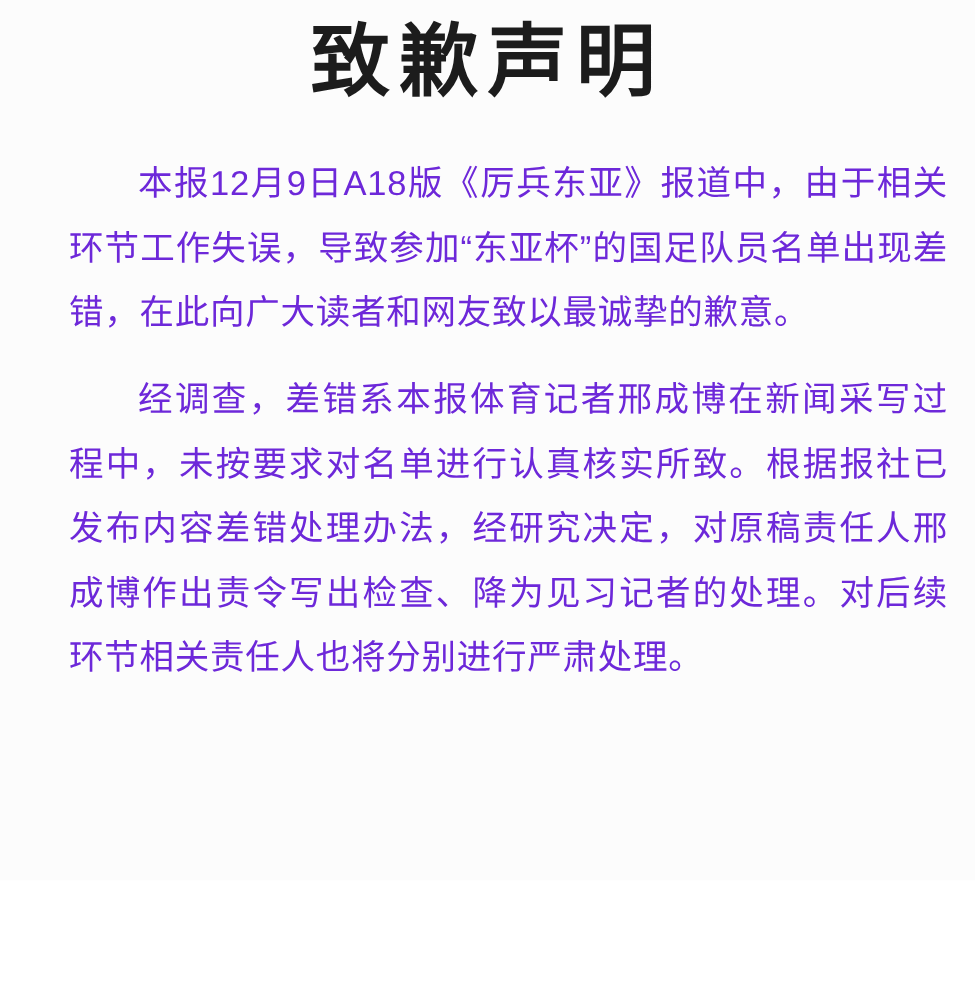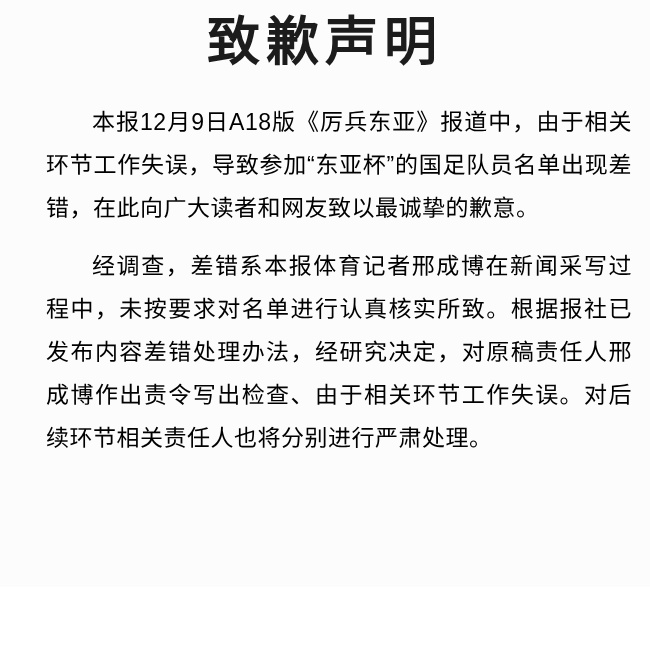--- a/index.html
+++ b/index.html
@@ -27,34 +27,34 @@
     letter-spacing: 6px;
     color: #1c1c1c;
   }
   .content {
     padding: 27px 18px 0 46px;
   }
   .para {
     margin: 0 0 15px 0;
     font-size: 23px;
     line-height: 43px;
-    color: #000000;
+    color: #6d28d9;
     text-align: justify;
     text-justify: inter-ideograph;
     text-indent: 2em;
     letter-spacing: 0.5px;
     word-break: normal;
     overflow-wrap: break-word;
   }
   .para:last-child {
     margin-bottom: 0;
   }
 </style>
 </head>
 <body>
 
 <div class="page">
   <h1 class="title">致歉声明</h1>
   <div class="content">
     <p class="para">本报12月9日A18版《厉兵东亚》报道中，由于相关环节工作失误，导致参加“东亚杯”的国足队员名单出现差错，在此向广大读者和网友致以最诚挚的歉意。</p>
-    <p class="para">经调查，差错系本报体育记者邢成博在新闻采写过程中，未按要求对名单进行认真核实所致。根据报社已发布内容差错处理办法，经研究决定，对原稿责任人邢成博作出责令写出检查、由于相关环节工作失误。对后续环节相关责任人也将分别进行严肃处理。</p>
+    <p class="para">经调查，差错系本报体育记者邢成博在新闻采写过程中，未按要求对名单进行认真核实所致。根据报社已发布内容差错处理办法，经研究决定，对原稿责任人邢成博作出责令写出检查、降为见习记者的处理。对后续环节相关责任人也将分别进行严肃处理。</p>
   </div>
 </div>
 
 </body></html>

